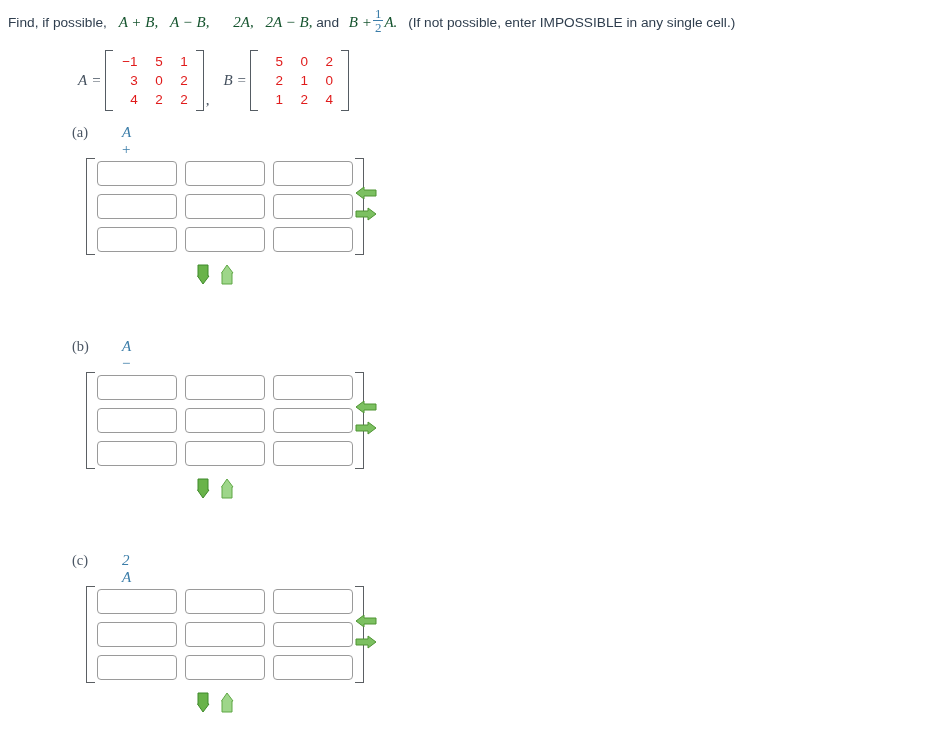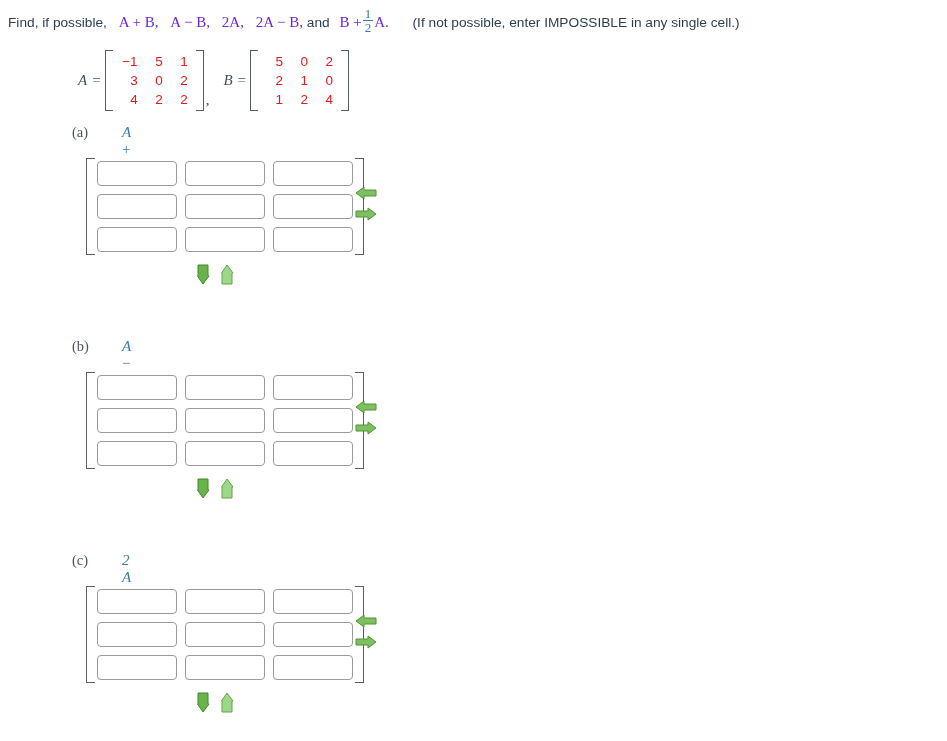--- a/index.html
+++ b/index.html
@@ -22,21 +22,22 @@
     position: absolute;
     left: 8px;
     top: 7px;
     white-space: nowrap;
     font-size: 13.7px;
     color: #2f3e4e;
     line-height: 18px;
   }
   .mathvar {
     font-family: "Liberation Serif", serif;
-    color: #6d28d9;
+    font-style: italic;
+    color: #14532d;
     font-size: 15px;
   }
   .frac {
     display: inline-block;
     vertical-align: -0.42em;
     text-align: center;
     font-family: "Liberation Serif", serif;
     color: #3a7ca8;
     font-size: 13px;
     line-height: 1.02;
@@ -191,25 +192,25 @@
   }
   svg { display: block; }
 </style>
 </head>
 <body>
 
 <div class="prompt">
   <span>Find, if possible,</span>
   <span class="mathvar" style="margin-left:8px">A + B,</span>
   <span class="mathvar" style="margin-left:8px">A − B,</span>
-  <span class="mathvar" style="margin-left:8px">2A,</span>
+  <span class="mathvar" style="margin-left:20px">2A,</span>
   <span class="mathvar" style="margin-left:8px">2A − B,</span>
   <span style="margin-left:0">and</span>
   <span class="mathvar" style="margin-left:6px">B +</span><span class="frac"><span class="numer">1</span><span class="denom">2</span></span><span class="mathvar">A.</span>
-  <span style="margin-left:20px">(If not possible, enter IMPOSSIBLE in any single cell.)</span>
+  <span style="margin-left:7px">(If not possible, enter IMPOSSIBLE in any single cell.)</span>
 </div>
 
 <div class="givens">
 
   <div class="given-block">
     <span class="given-label">A</span>
     <span class="given-eq">=</span>
     <span class="gmat">
       <span class="gbrk l"></span>
       <span class="grows">

